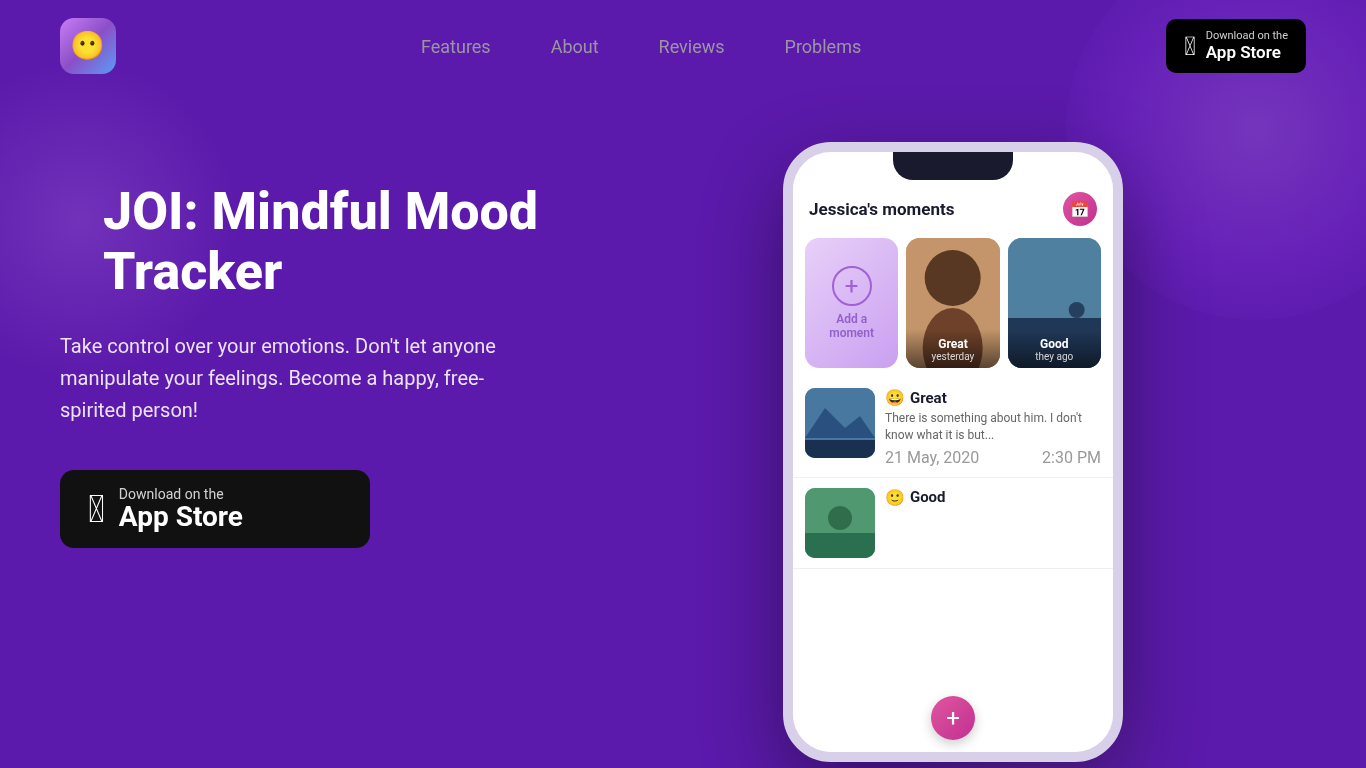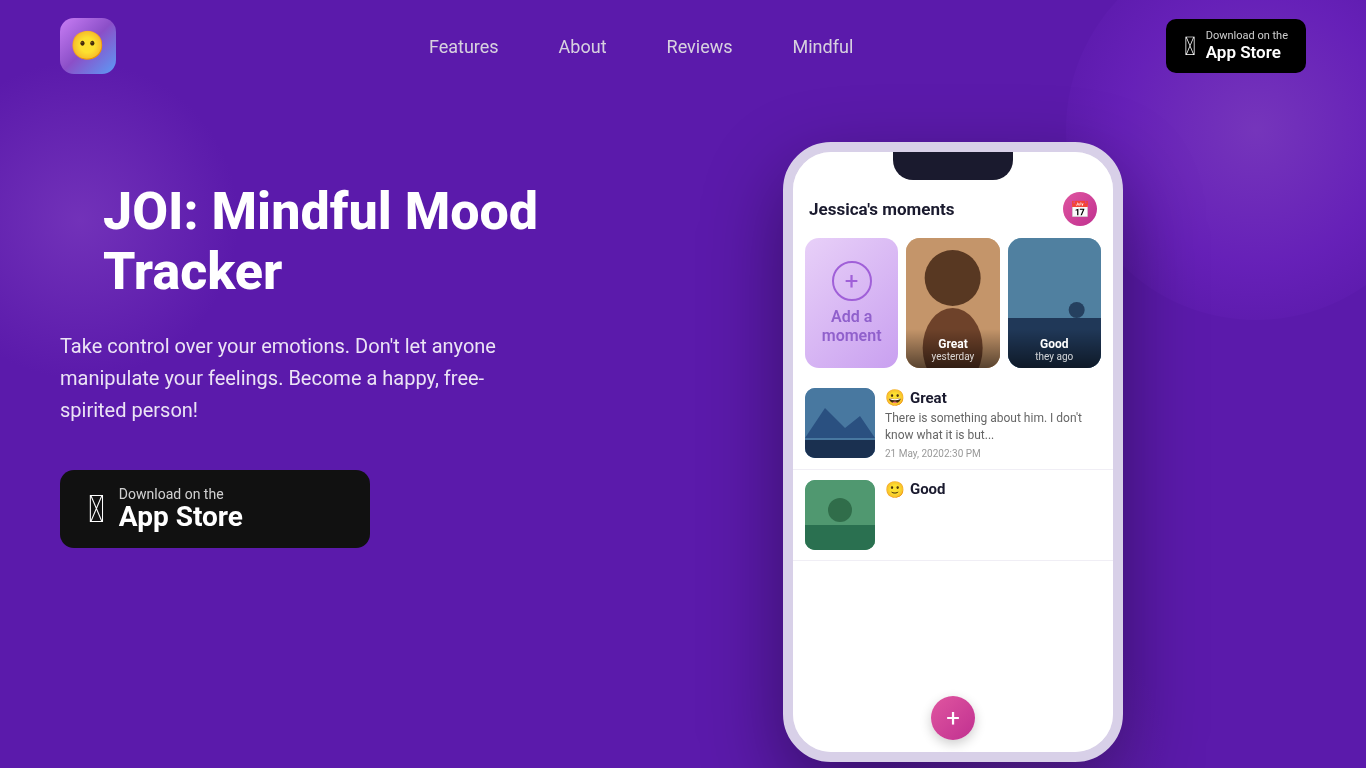--- a/index.html
+++ b/index.html
@@ -73,21 +73,21 @@
       font-size: 26px;
     }
 
     nav {
       display: flex;
       align-items: center;
       gap: 60px;
     }
 
     nav a {
-      color: #e5e5e5;
+      color: #a3a3a3;
       text-decoration: none;
       font-size: 18px;
       font-weight: 400;
       opacity: 0.9;
     }
 
     .app-store-btn-header {
       background: #000;
       color: #fff;
       border: none;
@@ -312,21 +312,21 @@
 
     .moment-card-label .time {
       color: rgba(255,255,255,0.8);
       font-size: 10px;
       display: block;
     }
 
     .moment-add-label {
       text-align: center;
       color: #9060cc;
-      font-size: 16px;
+      font-size: 12px;
       font-weight: 600;
     }
 
     
     .quote-card {
       margin: 0 12px 10px 12px;
       background: linear-gradient(135deg, #8090a8, #5070a0);
       border-radius: 14px;
       padding: 16px;
       min-height: 90px;
@@ -401,23 +401,24 @@
 
     .entry-text {
       font-size: 12px;
       color: #666;
       line-height: 1.4;
       margin-bottom: 4px;
     }
 
     .entry-meta {
       display: flex;
-      gap: 0;
-      font-size: 10px;
+      gap: 12px;
+      font-size: 16px;
       color: #999;
+      justify-content: space-between;
     }
 
     
     .fab {
       position: absolute;
       bottom: 12px;
       right: 50%;
       transform: translateX(50%);
       width: 44px;
       height: 44px;
@@ -444,21 +445,21 @@
     <div class="logo-icon">
 
       <span style="font-size:28px; line-height:1;">😶</span>
     </div>
   </div>
 
   <nav>
     <a href="#">Features</a>
     <a href="#">About</a>
     <a href="#">Reviews</a>
-    <a href="#">Mindful</a>
+    <a href="#">Problems</a>
   </nav>
 
   <a href="#" class="app-store-btn-header">
     <span class="apple-icon"></span>
     <span class="btn-text">
       <span class="small">Download on the</span>
       <span class="large">App Store</span>
     </span>
   </a>
 </header>

